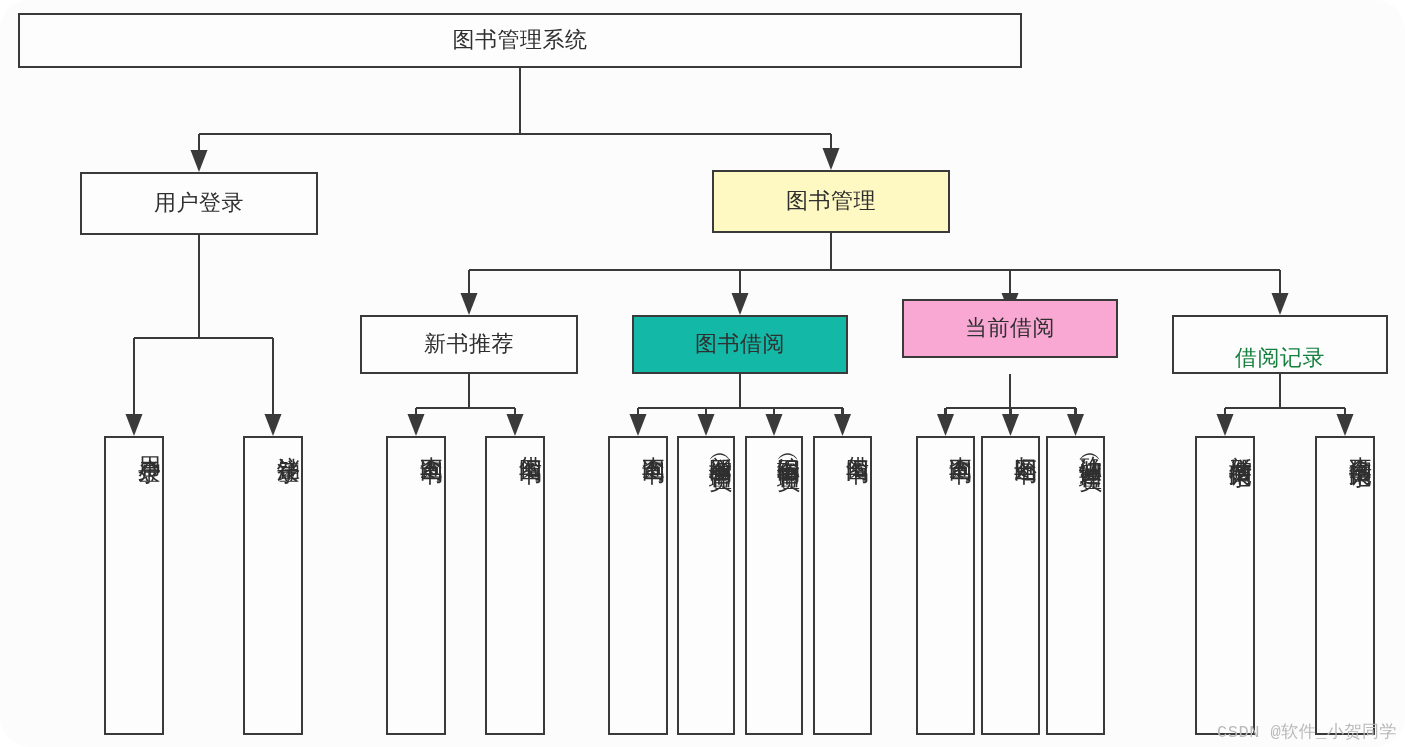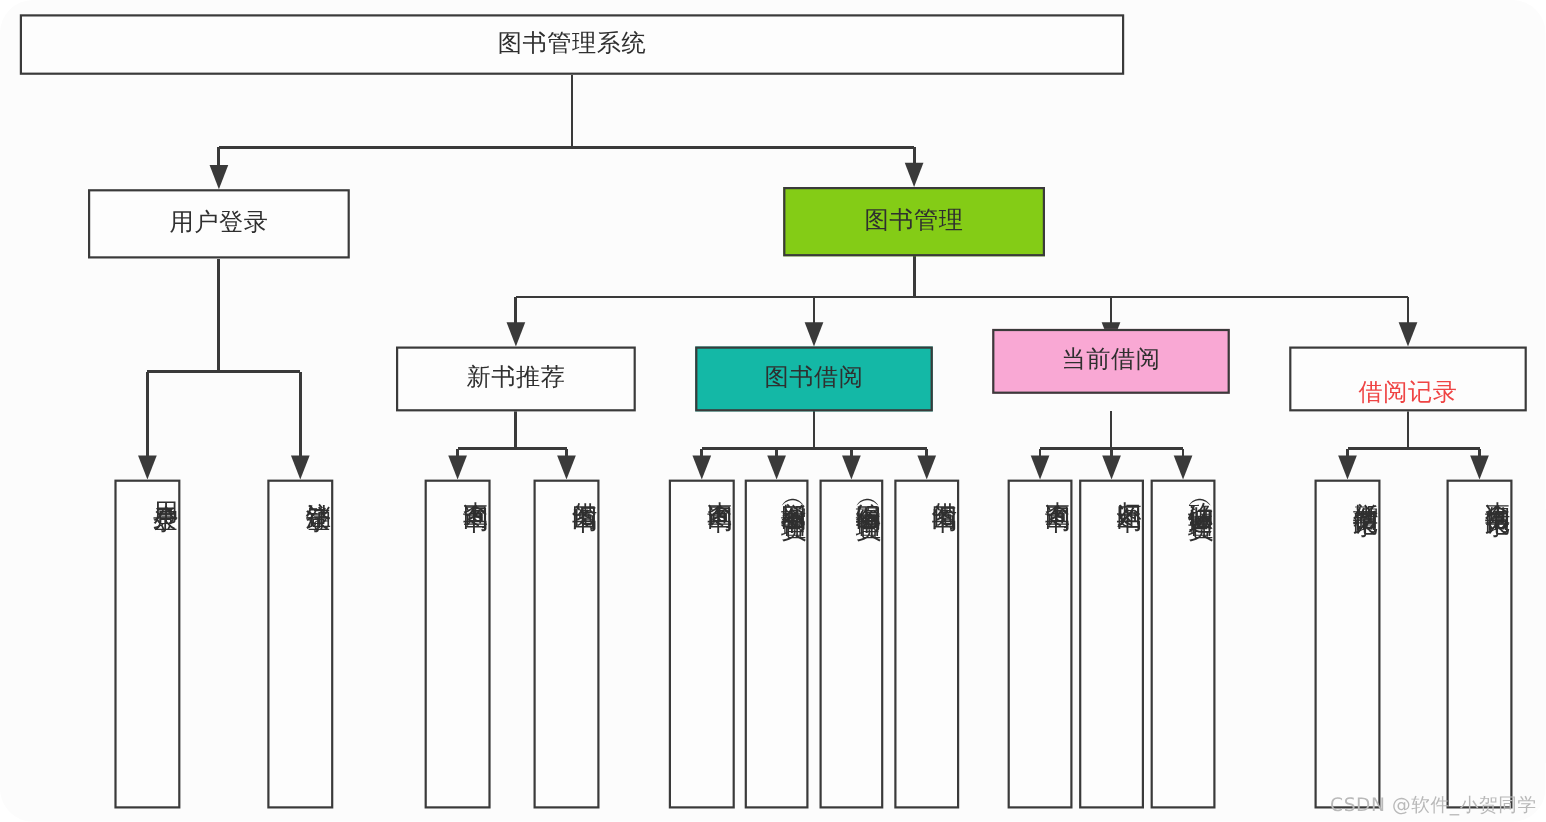--- a/index.html
+++ b/index.html
@@ -66,20 +66,21 @@
   }
   .watermark {
     position: absolute;
     right: 8px;
     bottom: 4px;
     font-size: 17px;
     color: #b9b9b9;
     letter-spacing: 0.5px;
     white-space: nowrap;
     pointer-events: none;
+    font-family: Liberation Mono, monospace;
   }
 </style>
 </head>
 <body>
 
 <div id="diagram-root">
   <svg id="flow-svg" viewBox="0 0 1405 747" preserveAspectRatio="none" aria-hidden="true">
       <line x1="520" y1="68" x2="520" y2="134" stroke="#3a3a3a" stroke-width="2.6" shape-rendering="crispEdges"></line>
       <line x1="199" y1="134" x2="831" y2="134" stroke="#3a3a3a" stroke-width="2.6" shape-rendering="crispEdges"></line>
       <line x1="199" y1="134" x2="199" y2="152" stroke="#3a3a3a" stroke-width="2.6" shape-rendering="crispEdges"></line>
@@ -133,34 +134,34 @@
       <line x1="1345" y1="408" x2="1345" y2="416" stroke="#3a3a3a" stroke-width="2.6" shape-rendering="crispEdges"></line>
       <polygon points="1336.5,414 1353.5,414 1345,436" fill="#3a3a3a"></polygon>
     </svg>
   <div id="node-layer">
       <div class="node-box node-horizontal node-root" style="left: 18px; top: 13px; width: 1004px; height: 55px; background: rgb(253, 253, 253); border-color: rgb(58, 58, 58);">
         <span class="node-label" style="color: rgb(47, 47, 47);">图书管理系统</span>
       </div>
       <div class="node-box node-horizontal" style="left: 80px; top: 172px; width: 238px; height: 63px; background: rgb(253, 253, 253); border-color: rgb(58, 58, 58);">
         <span class="node-label" style="color: rgb(47, 47, 47);">用户登录</span>
       </div>
-      <div class="node-box node-horizontal" style="left: 712px; top: 170px; width: 238px; height: 63px; background: #84cc16; border-color: rgb(58, 58, 58);">
+      <div class="node-box node-horizontal" style="left: 712px; top: 170px; width: 238px; height: 63px; background: #fef9c3; border-color: rgb(58, 58, 58);">
         <span class="node-label" style="color: rgb(47, 47, 47);">图书管理</span>
       </div>
       <div class="node-box node-horizontal" style="left: 360px; top: 315px; width: 218px; height: 59px; background: rgb(253, 253, 253); border-color: rgb(58, 58, 58);">
         <span class="node-label" style="color: rgb(47, 47, 47);">新书推荐</span>
       </div>
       <div class="node-box node-horizontal" style="left: 632px; top: 315px; width: 216px; height: 59px; background: #14b8a6; border-color: rgb(58, 58, 58);">
         <span class="node-label" style="color: rgb(47, 47, 47);">图书借阅</span>
       </div>
       <div class="node-box node-horizontal" style="left: 902px; top: 299px; width: 216px; height: 59px; background: #f9a8d4; border-color: rgb(58, 58, 58);">
         <span class="node-label" style="color: rgb(47, 47, 47);">当前借阅</span>
       </div>
       <div class="node-box node-horizontal" style="left: 1172px; top: 315px; width: 216px; height: 59px; background: rgb(253, 253, 253); border-color: rgb(58, 58, 58);">
-        <span class="node-label" style="color: #ef4444; margin-top: 28px;">借阅记录</span>
+        <span class="node-label" style="color: #15803d; margin-top: 28px;">借阅记录</span>
       </div>
       <div class="node-box node-vertical" style="left: 104px; top: 436px; width: 60px; height: 299px; background: rgb(253, 253, 253); border-color: rgb(58, 58, 58);">
         <span class="node-label" style="color: rgb(47, 47, 47);">用户登录</span>
       </div>
       <div class="node-box node-vertical" style="left: 243px; top: 436px; width: 60px; height: 299px; background: rgb(253, 253, 253); border-color: rgb(58, 58, 58);">
         <span class="node-label" style="color: rgb(47, 47, 47);">注销登录</span>
       </div>
       <div class="node-box node-vertical" style="left: 386px; top: 436px; width: 60px; height: 299px; background: rgb(253, 253, 253); border-color: rgb(58, 58, 58);">
         <span class="node-label" style="color: rgb(47, 47, 47);">查询图书</span>
       </div>

